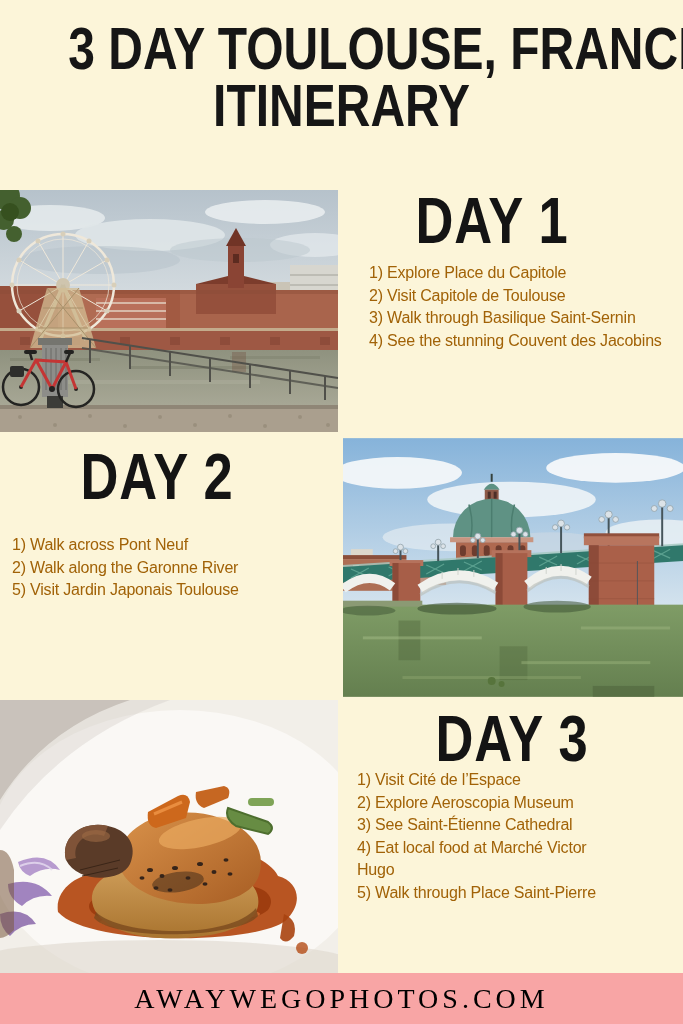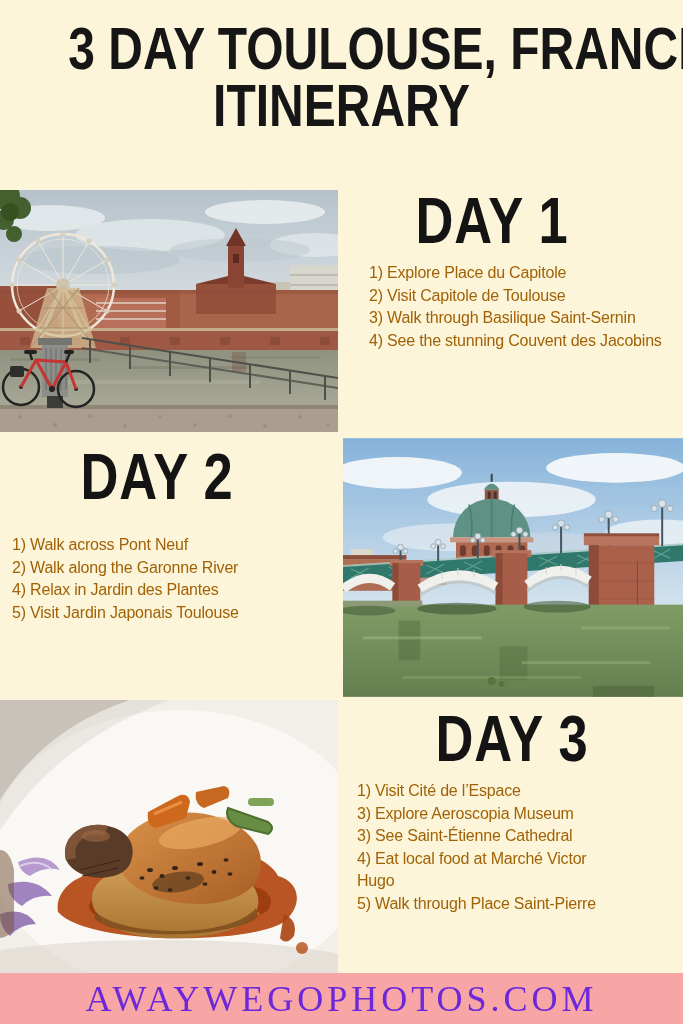--- a/index.html
+++ b/index.html
@@ -34,31 +34,31 @@
     transform:scaleX(0.82); transform-origin:50% 50%; color:#141414;
   }
   .day-1 .day-heading { transform:translateX(-36px) scaleX(0.82); }
   .day-2 .day-heading { transform:translateX(-16px) scaleX(0.82); }
   .day-list {
     margin:12px 0 0 0; padding:0 0 0 8px; list-style:none;
     font-size:16px; line-height:22.5px; font-weight:400;
     letter-spacing:-0.2px; color:#a16207;
   }
   .day-2 .day-list { margin-top:28px; padding-left:4px; }
-  .day-3 .day-list { margin-top:12px; width:260px; padding-left:12px; }
+  .day-3 .day-list { margin-top:1px; width:260px; padding-left:12px; }
   .day-1 .day-list { width:330px; }
   .day-2 .day-list { width:330px; }
   
   .footer {
     position:absolute; left:0; top:973px; width:683px; height:51px;
     background:#F8A5A5; display:flex; align-items:center; justify-content:center;
   }
   .footer-text {
-    font-family:"Liberation Serif", serif; font-size:36px;
-    letter-spacing:4px; color:#6d28d9; white-space:nowrap;
+    font-family:"Liberation Serif", serif; font-size:28px;
+    letter-spacing:4px; color:#000000; white-space:nowrap;
   }
 </style>
 </head>
 <body>
 
 <div class="poster">
 
   <div class="title">
     <div class="title-line">3 DAY TOULOUSE, FRANCE</div>
     <div class="title-line">ITINERARY</div>
@@ -233,21 +233,20 @@
       <li>3) Walk through Basilique Saint-Sernin</li>
       <li>4) See the stunning Couvent des Jacobins</li>
     </ul>
   </section>
 
   <section class="day day-2">
     <h2 class="day-heading">DAY 2</h2>
     <ul class="day-list">
       <li>1) Walk across Pont Neuf</li>
       <li>2) Walk along the Garonne River</li>
-      <li>4) Relax in Jardin des Plantes</li>
       <li>5) Visit Jardin Japonais Toulouse</li>
     </ul>
   </section>
 
   <figure class="photo photo-bridge" aria-label="Pont Saint-Pierre bridge over green water with the dome of La Grave and lamp posts">
     <svg width="340" height="261" viewBox="0 0 343 261">
       <defs>
         <linearGradient id="p2sky" x1="0" y1="0" x2="0" y2="1">
           <stop offset="0" stop-color="#86b3da"></stop>
             <stop offset="1" stop-color="#d6e4ee"></stop>
@@ -488,21 +487,21 @@
         <path d="M20,166 Q40,158 52,170" stroke="#e6dcf0" stroke-width="2" fill="none" opacity="0.8"></path>
         <path d="M0,150 Q10,150 14,170 L14,230 Q6,238 0,238 Z" fill="#7a5a3e" opacity="0.55"></path>
       </g>
     </svg>
   </figure>
 
   <section class="day day-3">
     <h2 class="day-heading">DAY 3</h2>
     <ul class="day-list">
       <li>1) Visit Cité de l’Espace</li>
-      <li>3) Explore Aeroscopia Museum</li>
+      <li>2) Explore Aeroscopia Museum</li>
       <li>3) See Saint-Étienne Cathedral</li>
       <li>4) Eat local food at Marché Victor Hugo</li>
       <li>5) Walk through Place Saint-Pierre</li>
     </ul>
   </section>
 
   <div class="footer">
     <span class="footer-text">AWAYWEGOPHOTOS.COM</span>
   </div>
 

